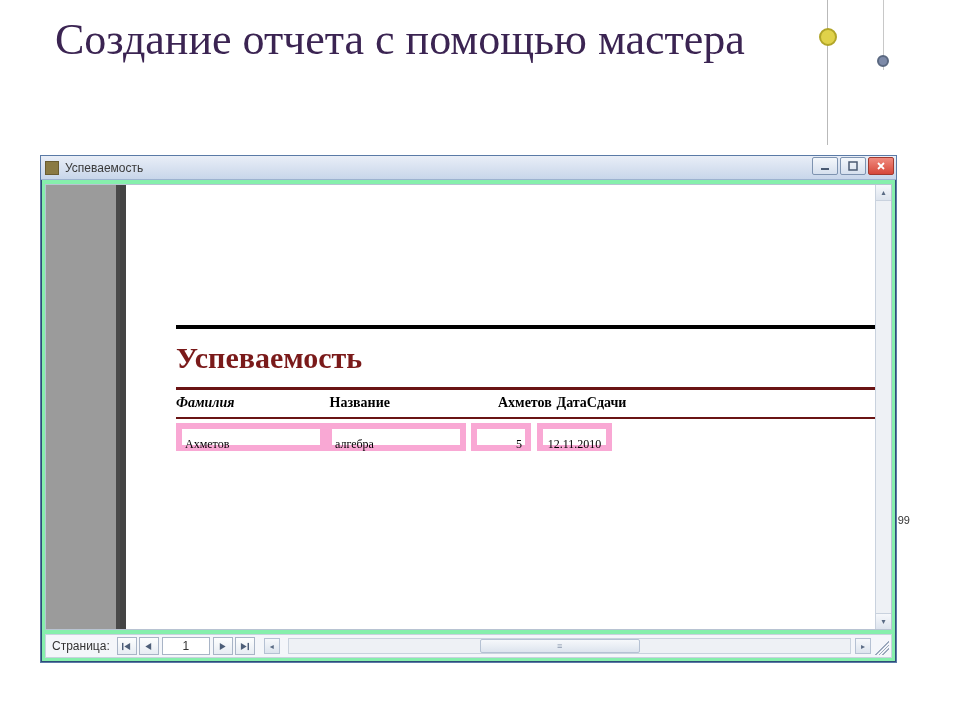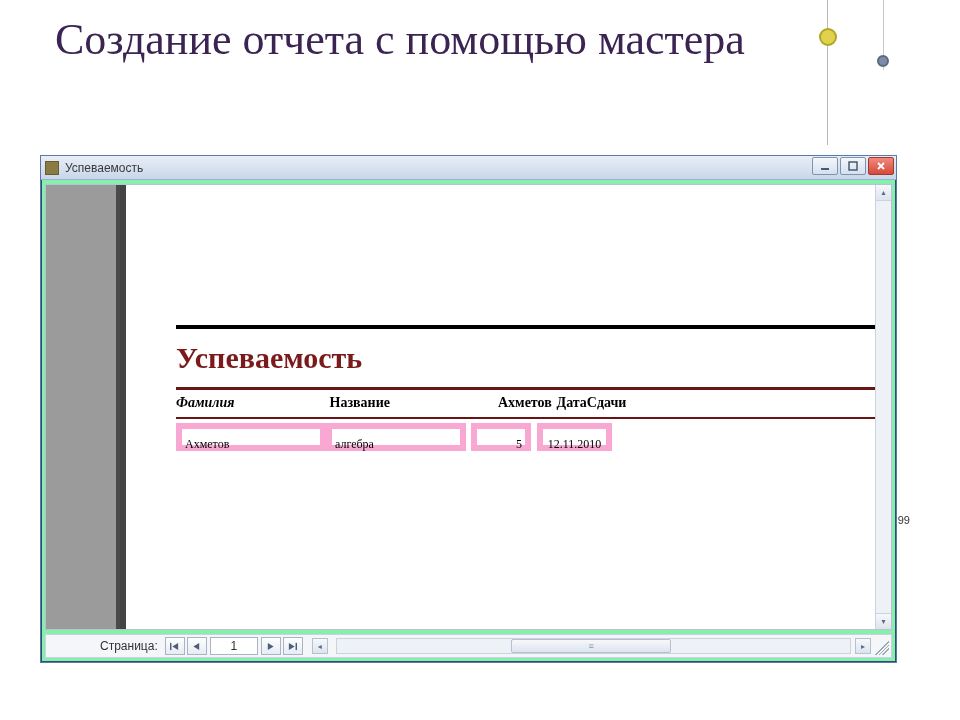--- a/index.html
+++ b/index.html
@@ -214,21 +214,21 @@
     position: absolute;
     left: 4px; right: 4px; bottom: 4px;
     height: 24px;
     background: #f4f6fa;
     border: 1px solid #c9d2de;
     display: flex;
     align-items: center;
     font-size: 12px;
     color: #333;
   }
-  .statusbar .nav-label { padding: 0 6px; margin-left: 48px; }
+  .statusbar .nav-label { padding: 0 6px; }
   .nav-btn {
     width: 20px; height: 18px;
     border: 1px solid #a8b4c6;
     background: linear-gradient(#fdfefe,#e7ecf3);
     margin: 0 1px;
     display: flex;
     align-items: center;
     justify-content: center;
   }
   .nav-btn svg { width: 9px; height: 9px; }

